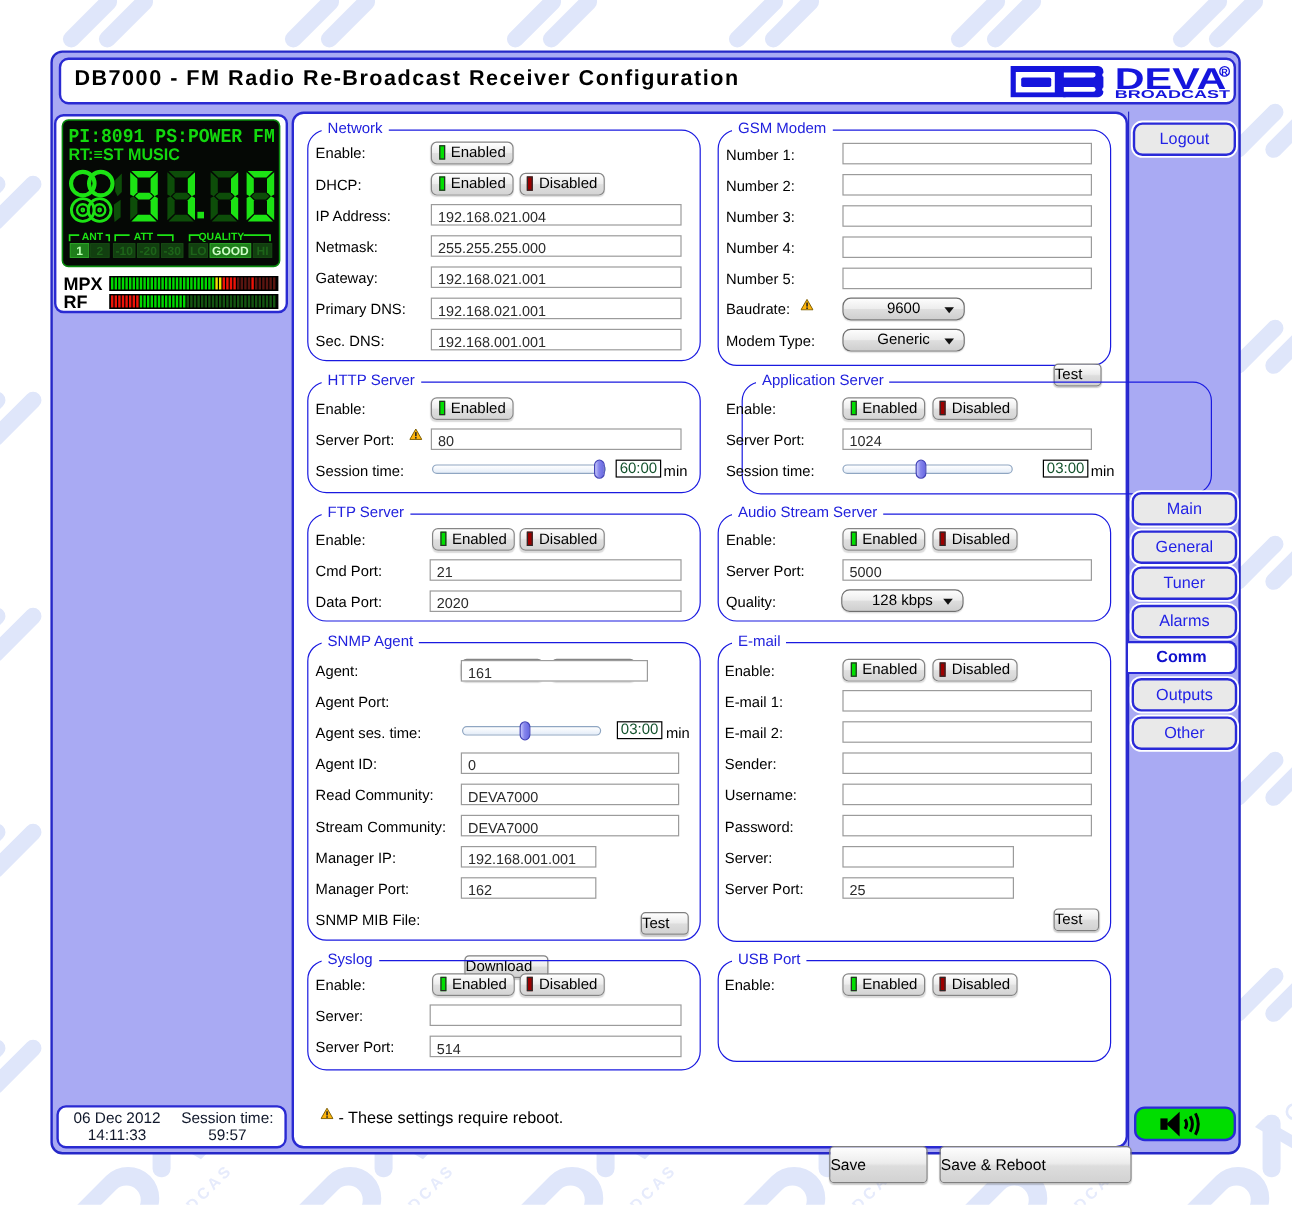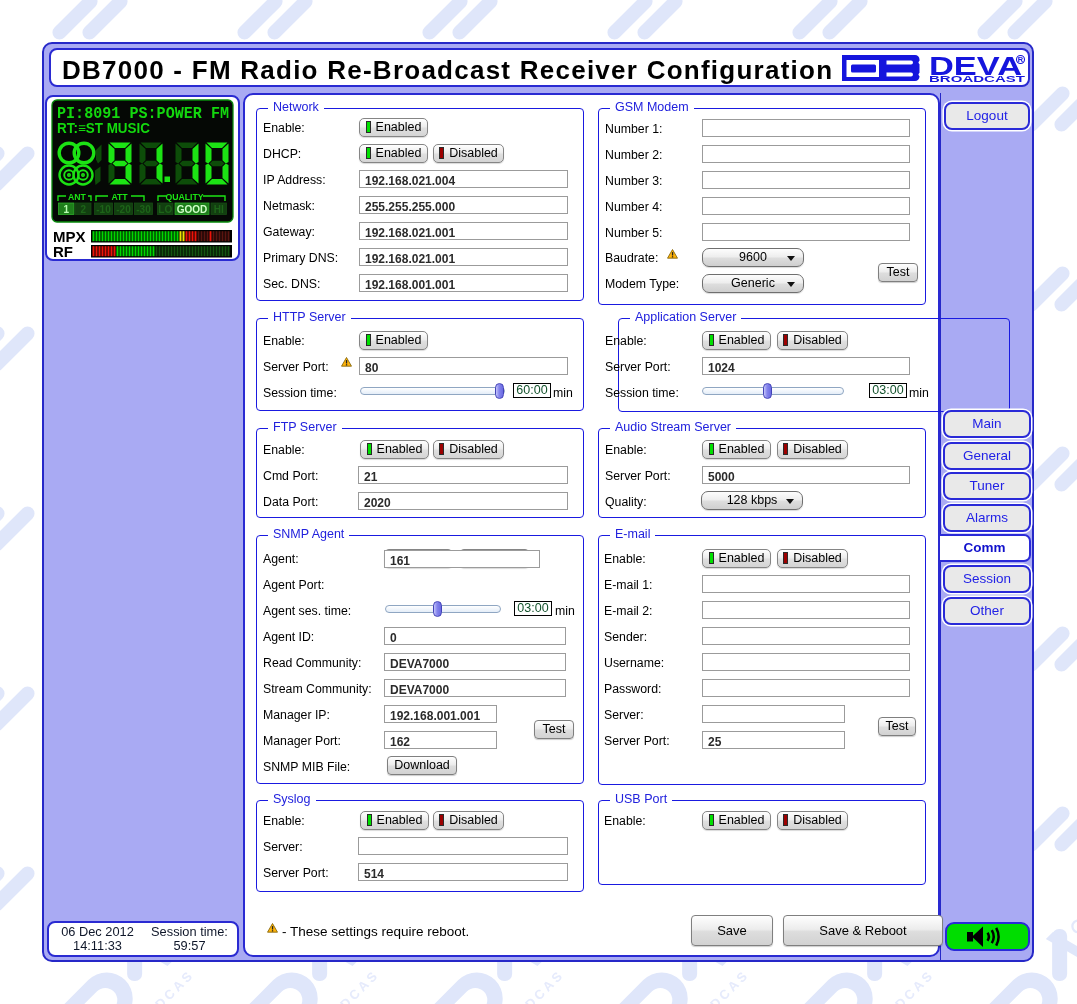--- a/index.html
+++ b/index.html
@@ -1,37 +1,37 @@
 <!DOCTYPE html>
 <html><head><meta charset="utf-8"><title>DB7000 - FM Radio Re-Broadcast Receiver Configuration</title>
 <style>
 *{margin:0;padding:0;box-sizing:border-box;font-family:"Liberation Sans",sans-serif;}
 html,body{width:1077px;height:1004px;background:#fff;position:relative;overflow:hidden;}
 .container{position:absolute;left:42px;top:42px;width:992px;height:920px;background:#a9aaf3;border:2px solid #2628c8;border-radius:10px;}
 .header{position:absolute;left:49px;top:48px;width:981px;height:39px;background:#fff;border:2px solid #2a2ad2;border-radius:8px;}
-.title{position:absolute;left:62px;top:55px;font-size:26px;letter-spacing:1.25px;font-weight:bold;color:#000;}
+.title{position:absolute;left:62px;top:55px;font-size:18px;letter-spacing:1.25px;font-weight:bold;color:#000;}
 .leftbox{position:absolute;left:45px;top:95px;width:195px;height:166px;background:#fff;border:2px solid #2a2ad2;border-radius:8px;}
 .datebox{position:absolute;left:47px;top:921px;width:192px;height:36px;background:#fff;border:2px solid #2a2ad2;border-radius:8px;}
 .main{position:absolute;left:243px;top:93px;width:697px;height:864px;background:#fff;border:2px solid #2a2ad2;border-radius:10px;}
 .strip{position:absolute;left:940px;top:93px;width:1px;height:867px;background:#2628c8;}
-.fs{position:absolute;border:1px solid #1a1ae0;border-radius:4px;}
+.fs{position:absolute;border:1px solid #1a1ae0;border-radius:16px;}
 .fs b{position:absolute;top:-9px;left:11px;background:#fff;color:#2121dd;font-weight:normal;font-size:12.5px;padding:0 5px;white-space:nowrap;}
 .lb{position:absolute;font-size:12.3px;color:#000;white-space:nowrap;}
-.in{position:absolute;height:18px;border:1px solid #9b9b9b;background:#fff;font-size:12px;color:#2b2b2b;padding:2.5px 4px 0 5px;white-space:nowrap;overflow:hidden;font-weight:bold;}
+.in{position:absolute;height:18px;border:1px solid #9b9b9b;background:#fff;font-size:12px;color:#2b2b2b;padding:2.5px 4px 0 5px;white-space:nowrap;overflow:hidden;}
 .tb{position:absolute;height:19px;border:1px solid #858585;border-radius:5px;background:linear-gradient(#ffffff,#ececec 48%,#e0e0e0 52%,#d4d4d4);font-size:12.5px;color:#000;text-align:center;line-height:17px;box-shadow:0 1px 1px rgba(0,0,0,0.15);}
 .led{display:inline-block;width:5px;height:12px;border:1px solid #2a2a2a;margin-right:5px;vertical-align:-2px;}
 .led.g{background:#00e000;}
 .led.r{background:#9c0000;}
 .dd{position:absolute;width:102px;height:19px;border:1px solid #6f6f6f;border-radius:7px;background:linear-gradient(#fdfdfd,#ededed 48%,#dedede 52%,#cfcfcf);font-size:12.5px;color:#000;text-align:center;line-height:17px;box-shadow:0 1px 1px rgba(0,0,0,0.15);}
 .dd i{position:absolute;right:8px;top:7px;width:0;height:0;border-left:4px solid transparent;border-right:4px solid transparent;border-top:5px solid #111;}
 .wrn{position:absolute;}
 .track{position:absolute;height:8px;border:1px solid #8fa6c2;border-radius:4px;background:linear-gradient(#ffffff,#e4edf8);}
 .knob{position:absolute;width:9px;height:16px;border:1px solid #4343b8;border-radius:4.5px;background:linear-gradient(90deg,#c4c4fb,#8484ec 45%,#6a6ae2);}
 .vb{position:absolute;width:38px;height:15px;border:1px solid #000;font-size:12.5px;color:#14532d;text-align:center;line-height:13px;white-space:nowrap;}
-.gb{position:absolute;border:1px solid #7f7f7f;border-radius:4px;background:linear-gradient(#fefefe,#ececec 46%,#dddddd 54%,#d2d2d2);color:#000;text-align:center;box-shadow:0 1px 1px rgba(0,0,0,0.2);}
+.gb{position:absolute;border:1px solid #7f7f7f;border-radius:4px;background:linear-gradient(#fefefe,#ececec 46%,#dddddd 54%,#d2d2d2);color:#000;box-shadow:0 1px 1px rgba(0,0,0,0.2);margin-top:40px;}
 .nav{position:absolute;left:943px;width:88px;height:28px;border:2px solid #2a2ad8;border-radius:8px;background:#e9e9e9;color:#2222e6;font-size:13.5px;text-align:center;line-height:24px;box-shadow:0 0 0 1.5px #fff;}
 .commtab{position:absolute;left:940px;top:534px;width:91px;height:28px;background:#fff;border:2px solid #2a2ad8;border-left:none;border-radius:0 7px 7px 0;color:#1111cc;font-weight:bold;font-size:13.5px;text-align:center;line-height:24px;}
 .commtab:before{content:"";position:absolute;left:0;top:-8px;width:8px;height:8px;}
 .spk{position:absolute;left:945px;top:922px;width:85px;height:29px;background:#00dd00;border:2px solid #2a2ad8;border-radius:9px;}
 .note{position:absolute;font-size:12.5px;color:#0f172a;line-height:13.5px;}
 </style></head><body>
 
 <svg style="position:absolute;left:0;top:0" width="1077" height="1004" viewBox="0 0 1077 1004">
 <defs>
 <g id="wmbars" fill="#dfe6fa">
@@ -433,21 +433,21 @@
   </svg>
 <div class="lb" style="left:282px;top:924px;font-size:13.5px">- These settings require reboot.</div>
 <div class="gb" style="left:691px;top:915px;width:82px;height:31px;line-height:29px;font-size:13px">Save</div>
 <div class="gb" style="left:783px;top:915px;width:160px;height:31px;line-height:29px;font-size:13px">Save &amp; Reboot</div>
 <div class="nav" style="top:102px;left:944px;width:86px">Logout</div>
 <div class="nav" style="top:410px">Main</div>
 <div class="nav" style="top:441.5px">General</div>
 <div class="nav" style="top:472px">Tuner</div>
 <div class="nav" style="top:503.5px">Alarms</div>
 <div class="commtab">Comm</div>
-<div class="nav" style="top:565px">Session</div>
+<div class="nav" style="top:565px">Outputs</div>
 <div class="nav" style="top:596.5px">Other</div>
 <div class="spk"><svg width="81" height="25" viewBox="0 0 81 25">
 <g fill="#000">
 <rect x="20" y="8" width="6" height="9.5"></rect>
 <polygon points="25,12.7 36,2.5 36,23"></polygon>
 </g>
 <g stroke="#000" stroke-width="2.5" fill="none">
 <path d="M40.5 8.8 Q43.3 12.7 40.5 16.7"></path>
 <path d="M44.8 6.2 Q48.6 12.7 44.8 19.2"></path>
 <path d="M49.2 3.8 Q54 12.7 49.2 21.6"></path>

